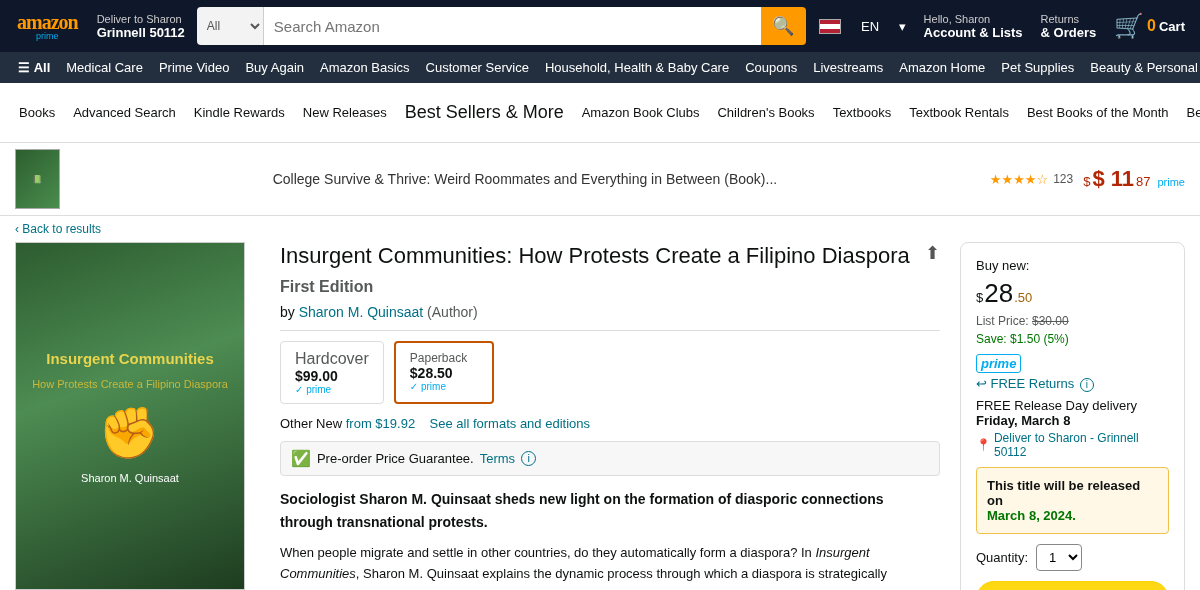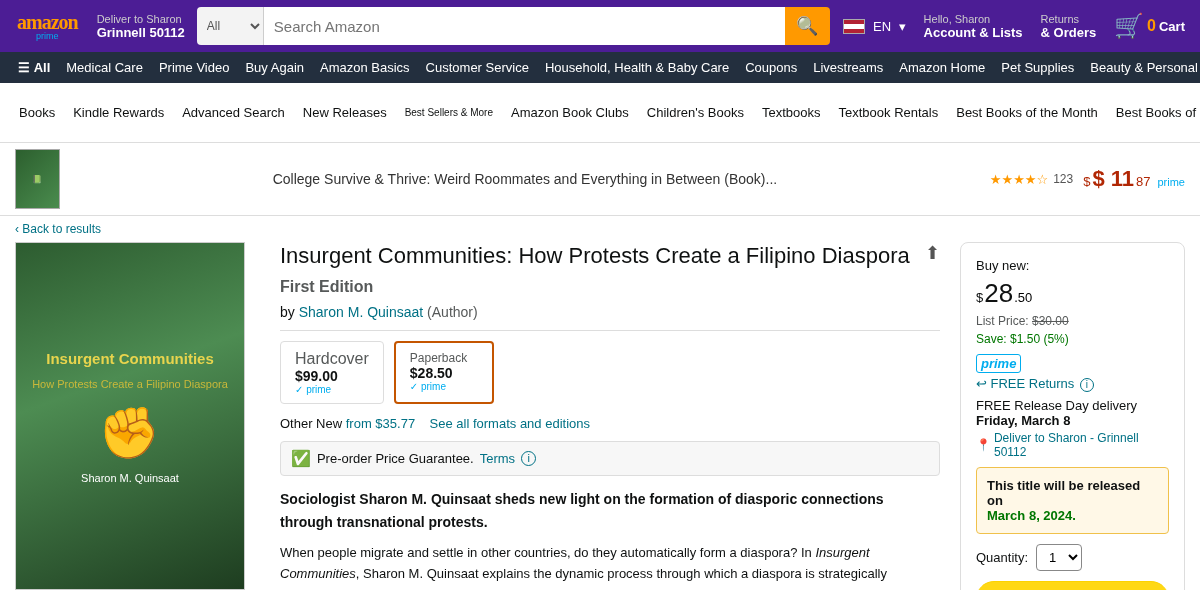--- a/index.html
+++ b/index.html
@@ -1,40 +1,40 @@
 <!DOCTYPE html>
 <html><head>
   <meta charset="utf-8">
   <style>
     * { margin: 0; padding: 0; box-sizing: border-box; }
     body { font-family: Arial, sans-serif; font-size: 13px; background: #fff; color: #0F1111; width: 1200px; overflow-x: hidden; }
   </style>
 </head>
 <body>
 
-<div style="background:#4c1d95; color:#fff; display:flex; align-items:center; padding:6px 10px; gap:8px;">
+<div style="background:#0f172a; color:#fff; display:flex; align-items:center; padding:6px 10px; gap:8px;">
   <div style="display:flex;flex-direction:column;align-items:center;cursor:pointer;border:1px solid transparent;padding:4px 6px;border-radius:2px;">
     <div style="font-size:20px;font-weight:bold;color:#FF9900;font-family:Georgia,serif;letter-spacing:-1px;">amazon</div>
     <div style="font-size:9px;color:#00ADEF;margin-top:-3px;">prime</div>
   </div>
   <div style="display:flex;flex-direction:column;font-size:11px;color:#ccc;cursor:pointer;min-width:80px;padding:2px 4px;">
     <span>Deliver to Sharon</span>
     <span style="color:#fff;font-weight:bold;font-size:13px;text-align:right;">Grinnell 50112</span>
   </div>
   <div style="flex:1;display:flex;height:38px;">
     <select style="background:#f3f3f3;border:none;border-radius:4px 0 0 4px;padding:0 6px;font-size:12px;color:#555;cursor:pointer;border-right:1px solid #cdcdcd;">
       <option>All</option>
       <option>Books</option>
     </select>
     <input type="text" style="flex: 1 1 0%; border: none; padding: 0px 10px; font-size: 15px; outline: none;" placeholder="Search Amazon">
     <button style="background:#FF9900;border:none;width:45px;border-radius:0 4px 4px 0;cursor:pointer;display:flex;align-items:center;justify-content:center;">
       <span style="font-size:18px;color:#333;">🔍</span>
     </button>
   </div>
-  <div style="display:flex;align-items:center;gap:8px;color:#fff;cursor:pointer;font-size:13px;border:1px solid transparent;padding:4px;border-radius:2px;">
+  <div style="display:flex;align-items:center;gap:20px;color:#fff;cursor:pointer;font-size:13px;border:1px solid transparent;padding:4px;border-radius:2px;">
     <span style="display:inline-block;width:22px;height:15px;background:linear-gradient(#B22234 0%,#B22234 33%,#fff 33%,#fff 66%,#B22234 66%);border:1px solid #aaa;"></span>
     <span>EN</span>
     <span>▾</span>
   </div>
   <div style="color:#fff;font-size:12px;cursor:pointer;padding:4px;border:1px solid transparent;border-radius:2px;white-space:nowrap;">
     <div style="font-size:11px;color:#ccc;">Hello, Sharon</div>
     <div style="font-weight:bold;font-size:13px;">Account &amp; Lists</div>
   </div>
   <div style="color:#fff;font-size:12px;cursor:pointer;padding:4px;border:1px solid transparent;border-radius:2px;white-space:nowrap;">
     <div style="font-size:11px;color:#ccc;">Returns</div>
@@ -61,24 +61,24 @@
   <div style="color:#fff;font-size:13px;padding:6px 8px;cursor:pointer;white-space:nowrap;">Coupons</div>
   <div style="color:#fff;font-size:13px;padding:6px 8px;cursor:pointer;white-space:nowrap;">Livestreams</div>
   <div style="color:#fff;font-size:13px;padding:6px 8px;cursor:pointer;white-space:nowrap;">Amazon Home</div>
   <div style="color:#fff;font-size:13px;padding:6px 8px;cursor:pointer;white-space:nowrap;">Pet Supplies</div>
   <div style="color:#fff;font-size:13px;padding:6px 8px;cursor:pointer;white-space:nowrap;">Beauty &amp; Personal Care</div>
 
 </div>
 
 <div style="background:#fff;border-bottom:1px solid #ddd;display:flex;align-items:center;padding:0 10px;overflow:hidden;">
   <div style="font-size:13px;color:#0F1111;padding:22px 9px;cursor:pointer;white-space:nowrap;">Books</div>
+  <div style="font-size:13px;color:#0F1111;padding:7px 9px;cursor:pointer;white-space:nowrap;">Advanced Search</div>
   <div style="font-size:13px;color:#0F1111;padding:7px 9px;cursor:pointer;white-space:nowrap;">Kindle Rewards</div>
-  <div style="font-size:13px;color:#0F1111;padding:7px 9px;cursor:pointer;white-space:nowrap;">Advanced Search</div>
   <div style="font-size:13px;color:#0F1111;padding:7px 9px;cursor:pointer;white-space:nowrap;">New Releases</div>
-  <div style="font-size:10px;color:#0F1111;padding:11px 9px;cursor:pointer;white-space:nowrap;">Best Sellers &amp; More</div>
+  <div style="font-size:18px;color:#0F1111;padding:11px 9px;cursor:pointer;white-space:nowrap;">Best Sellers &amp; More</div>
   <div style="font-size:13px;color:#0F1111;padding:7px 9px;cursor:pointer;white-space:nowrap;">Amazon Book Clubs</div>
   <div style="font-size:13px;color:#0F1111;padding:7px 9px;cursor:pointer;white-space:nowrap;">Children's Books</div>
   <div style="font-size:13px;color:#0F1111;padding:7px 9px;cursor:pointer;white-space:nowrap;">Textbooks</div>
   <div style="font-size:13px;color:#0F1111;padding:7px 9px;cursor:pointer;white-space:nowrap;">Textbook Rentals</div>
   <div style="font-size:13px;color:#0F1111;padding:7px 9px;cursor:pointer;white-space:nowrap;">Best Books of the Month</div>
   <div style="font-size:13px;color:#0F1111;padding:7px 9px;cursor:pointer;white-space:nowrap;">Best Books of 7023</div>
 
 </div>
 
 <div style="background:#fff;border-bottom:1px solid #ddd;padding:6px 15px;display:flex;align-items:center;cursor:pointer;gap:10px;">
@@ -138,21 +138,21 @@
         <div style="color:#00ADEF;font-size:10px;">✓ prime</div>
       </div>
       <div style="border:2px solid #C45500;border-radius:4px;padding:8px 14px;cursor:pointer;min-width:100px;">
         <div style="font-size:12px;color:#565959;">Paperback</div>
         <div style="font-size:14px;font-weight:bold;color:#0F1111;">$28.50</div>
         <div style="color:#00ADEF;font-size:10px;">✓ prime</div>
       </div>
     </div>
 
     <div style="font-size:13px;color:#0F1111;margin-bottom:10px;">
-      Other New <a href="#" style="color:#007185;text-decoration:none;">from $35.77</a>
+      Other New <a href="#" style="color:#007185;text-decoration:none;">from $19.92</a>
       &nbsp;&nbsp;
       <a href="#" style="color:#007185;text-decoration:none;">See all formats and editions</a>
     </div>
 
     <div style="display:flex;align-items:center;gap:6px;background:#F7F7F7;border:1px solid #ddd;border-radius:4px;padding:7px 10px;margin-bottom:12px;">
       <span style="color:#007600;font-size:16px;">✅</span>
       <span style="font-size:13px;color:#0F1111;font-weight:500;">Pre-order Price Guarantee.</span>
       <a href="#" style="color:#007185;font-size:13px;text-decoration:none;">Terms</a>
       <button style="background:none;border:none;cursor:pointer;color:#007185;font-size:11px;padding:0 2px;border:1px solid #007185;border-radius:50%;width:15px;height:15px;line-height:13px;text-align:center;">i</button>
     </div>
@@ -165,21 +165,21 @@
     </div>
 
   </div>
 
   <div style="width:225px;flex-shrink:0;">
     <div style="border:1px solid #ddd;border-radius:8px;padding:15px;">
       <div style="font-size:13px;color:#0F1111;margin-bottom:5px;">Buy new:</div>
       <div style="display:flex;align-items:baseline;gap:1px;margin-bottom:5px;">
         <span style="font-size:13px;vertical-align:super;color:#0F1111;">$</span>
         <span style="font-size:26px;font-weight:400;color:#0F1111;">28</span>
-        <span style="font-size:13px;vertical-align:super;color:#000000;">.50</span>
+        <span style="font-size:13px;vertical-align:super;color:#a16207;">.50</span>
       </div>
       <div style="font-size:12px;color:#565959;margin:4px 0;">
         <span>List Price: </span>
         <span style="text-decoration:line-through;">$30.00</span>
       </div>
       <div style="font-size:12px;color:#007600;margin:2px 0;">
         <span>Save: $1.50 (5%)</span>
       </div>
 
       

